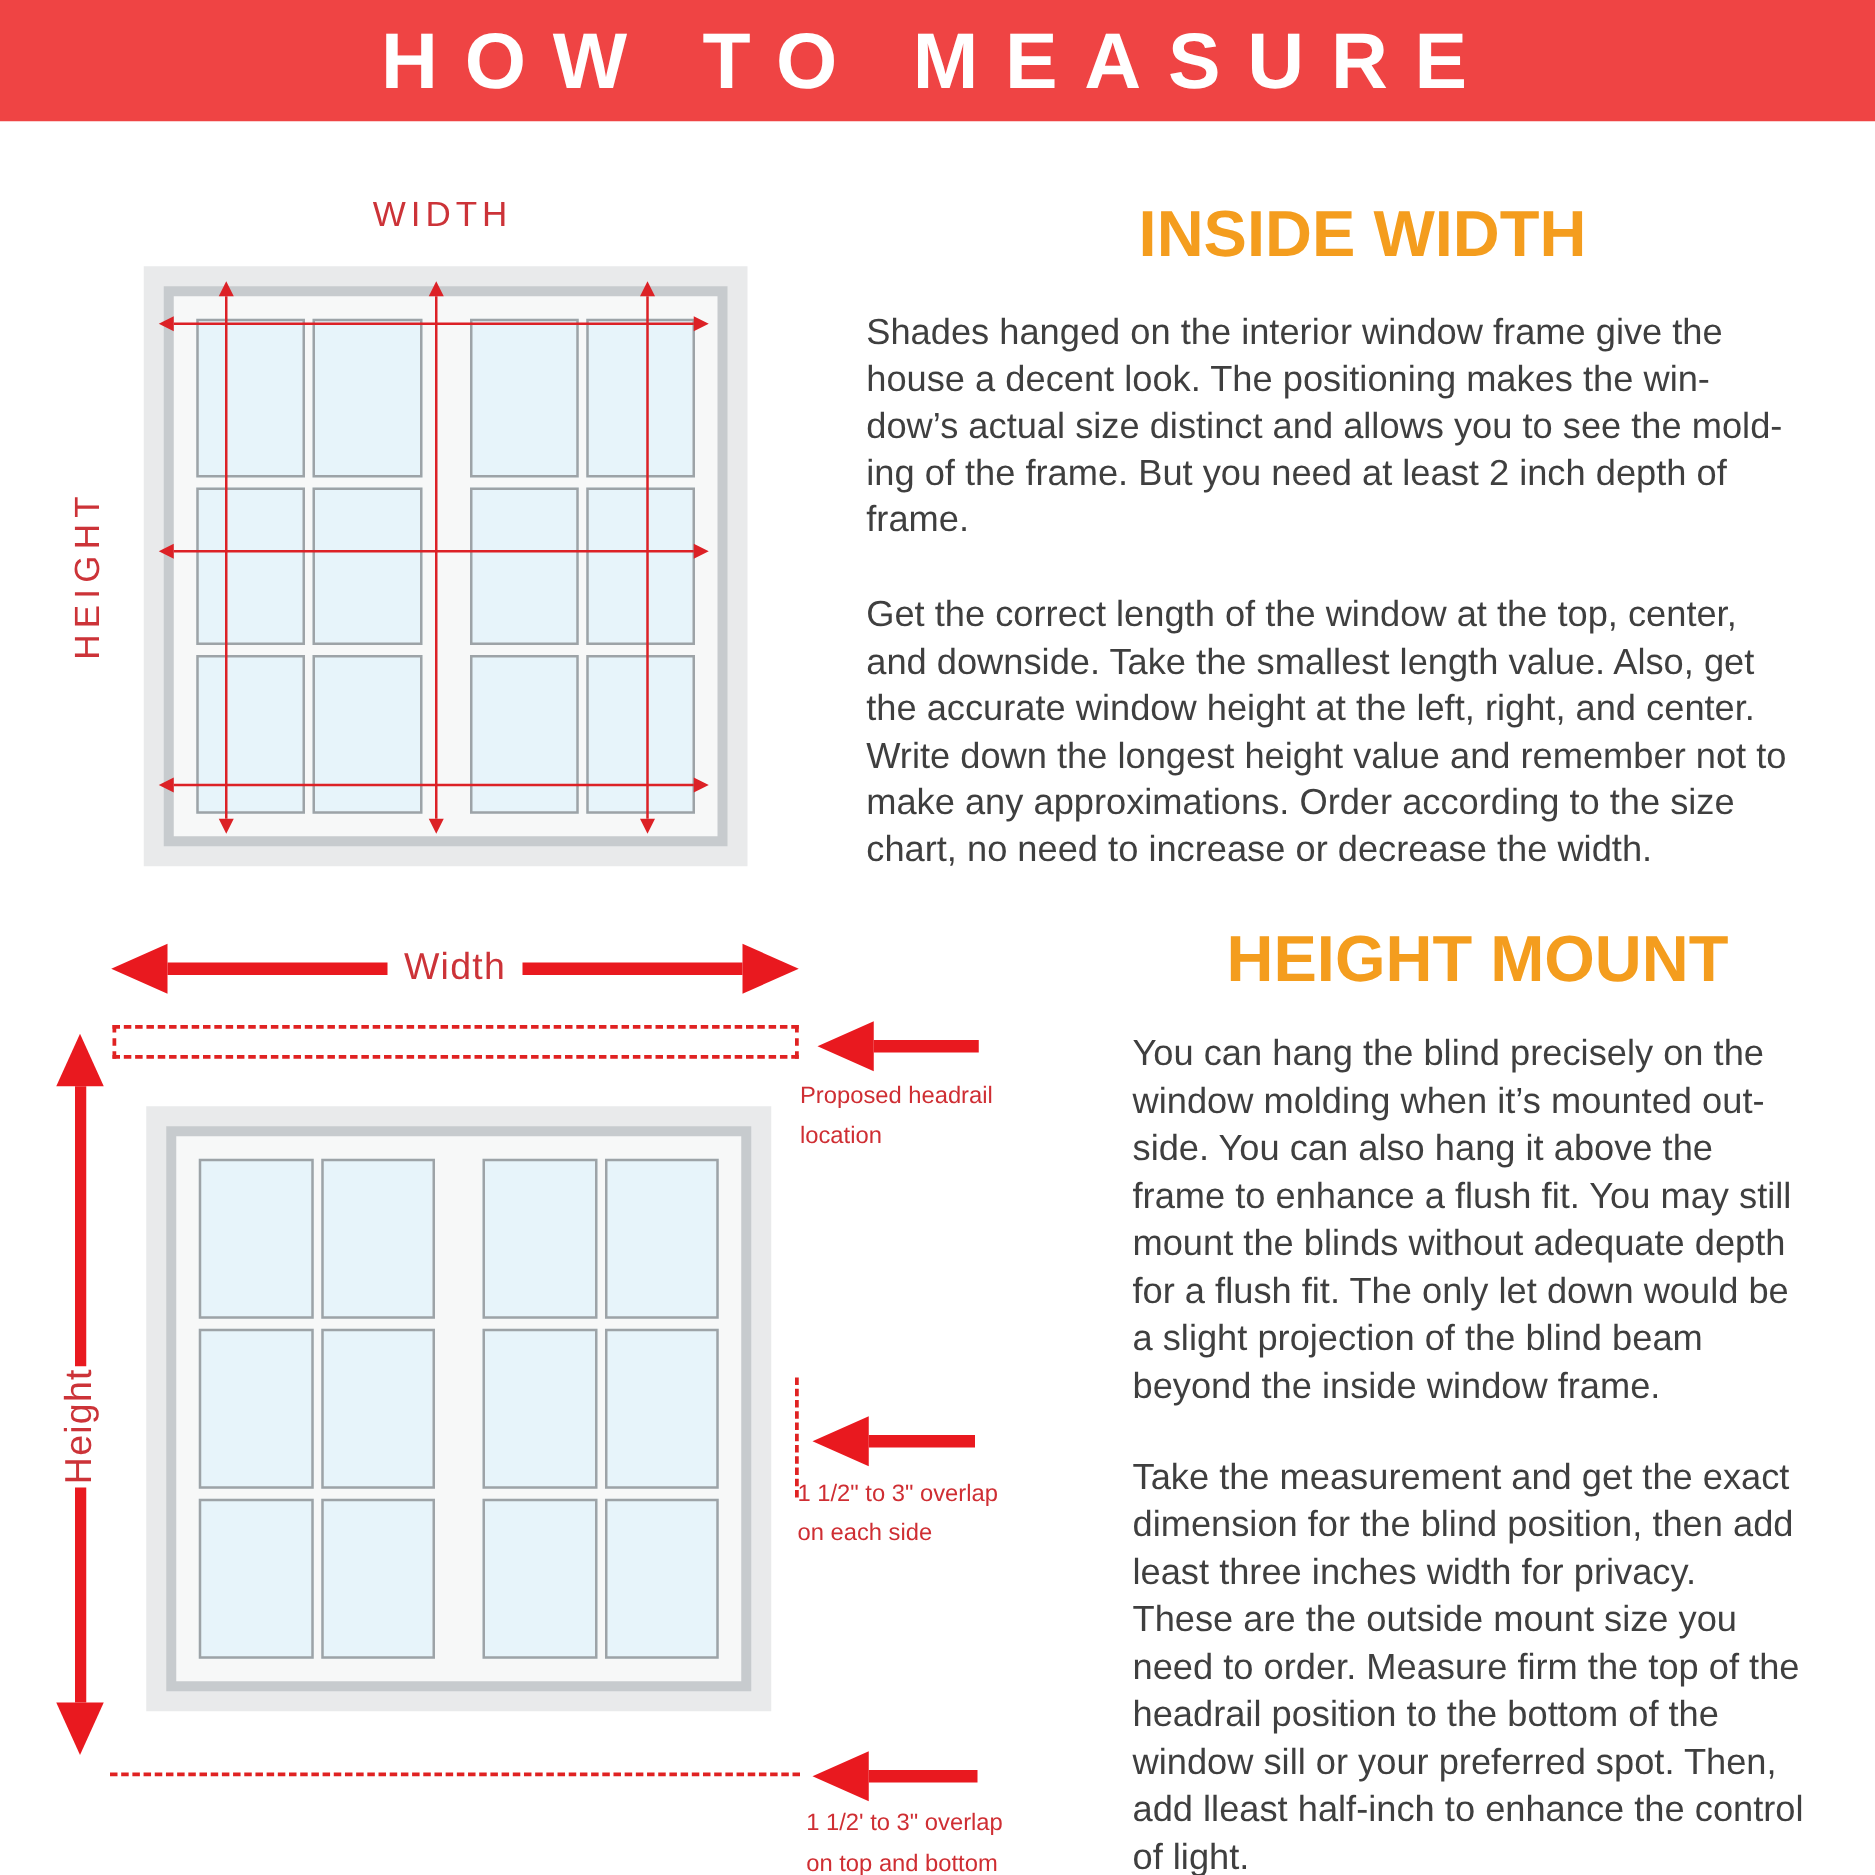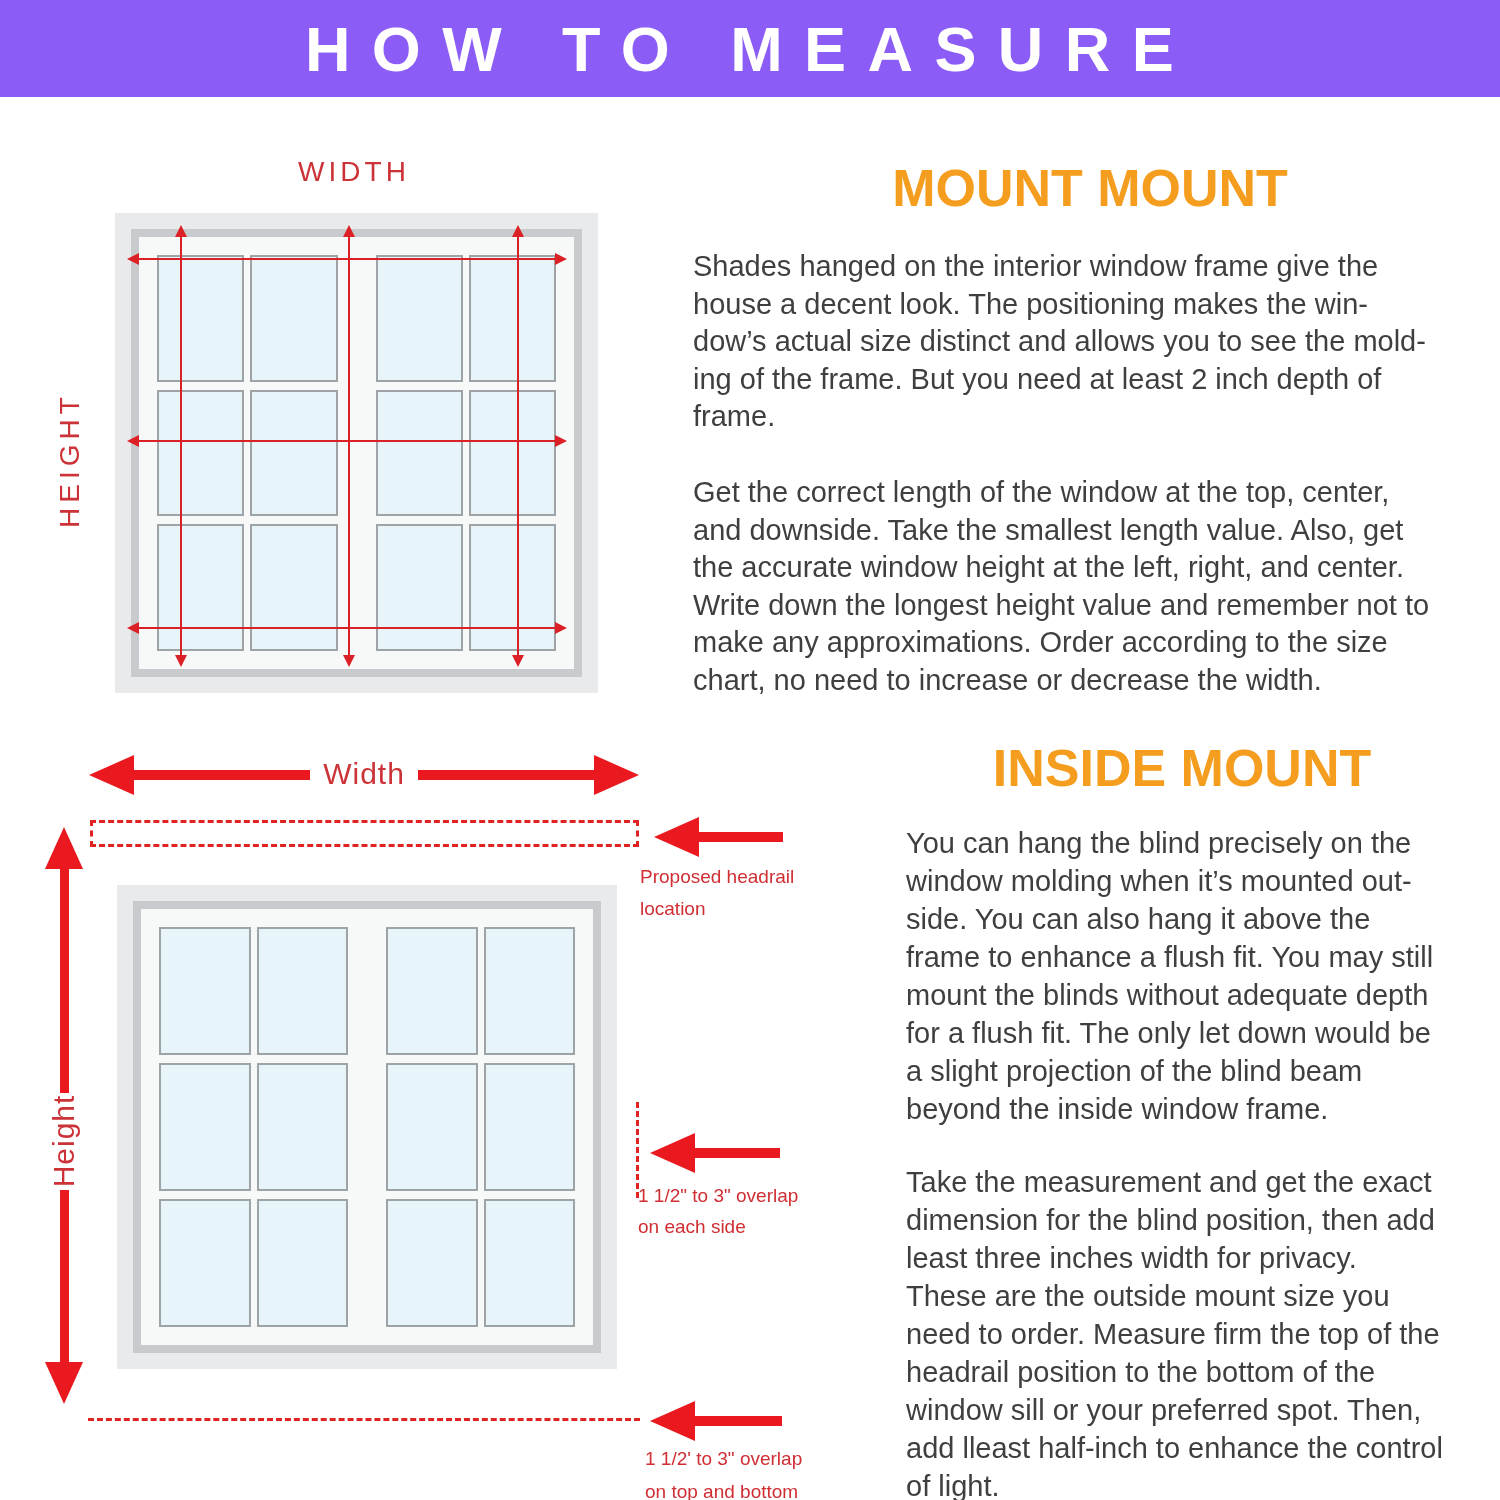--- a/index.html
+++ b/index.html
@@ -4,21 +4,21 @@
 <style>
   html,body { margin:0; padding:0; background:#ffffff; }
   .page {
     position:relative; width:1500px; height:1500px; background:#ffffff;
     font-family:"Liberation Sans", sans-serif; overflow:hidden;
   }
 
   
   .banner {
     position:absolute; left:0; top:0; width:1500px; height:97px;
-    background:#8b5cf6;
+    background:#ef4444;
   }
   .banner h1 {
     margin:0; height:97px; line-height:99px; text-align:center;
     color:#ffffff; font-size:63px; font-weight:bold; letter-spacing:0.34em;
   }
 
   
   .mount-title {
     position:absolute; margin:0; color:#f49d1e; font-weight:bold;
     font-size:52px; line-height:1; white-space:nowrap; transform:translateX(-50%);
@@ -115,21 +115,21 @@
     </div>
   </div>
 
   <div class="ah" style="left:139px; top:258px; width:416px;"></div>
   <div class="ah" style="left:139px; top:440px; width:416px;"></div>
   <div class="ah" style="left:139px; top:627px; width:416px;"></div>
   <div class="av" style="left:180px; top:237px; height:418px;"></div>
   <div class="av" style="left:348px; top:237px; height:418px;"></div>
   <div class="av" style="left:517px; top:237px; height:418px;"></div>
 
-  <h2 class="mount-title" style="left:1090px; top:162px;">MOUNT MOUNT</h2>
+  <h2 class="mount-title" style="left:1090px; top:162px;">INSIDE WIDTH</h2>
   <p class="body-text" style="left:693px; top:248px; width:800px;">Shades hanged on the interior window frame give the<br>house a decent look. The positioning makes the win-<br>dow’s actual size distinct and allows you to see the mold-<br>ing of the frame. But you need at least 2 inch depth of<br>frame.</p>
   <p class="body-text" style="left:693px; top:474px; width:800px;">Get the correct length of the window at the top, center,<br>and downside. Take the smallest length value. Also, get<br>the accurate window height at the left, right, and center.<br>Write down the longest height value and remember not to<br>make any approximations. Order according to the size<br>chart, no need to increase or decrease the width.</p>
 
   <div class="th head-left" style="left:134px; top:770px; width:176px;"></div>
   <div class="th head-right" style="left:418px; top:770px; width:176px;"></div>
   <div class="dim-label ctr" style="left:364px; top:757px; font-size:30px; letter-spacing:1px;">Width</div>
 
   <div class="dash-rect" style="left:90px; top:820px; width:549px; height:27px;"></div>
   <div class="th head-left" style="left:699px; top:832px; width:84px;"></div>
   <div class="red-note" style="left:640px; top:861px;">Proposed headrail<br>location</div>
@@ -164,17 +164,17 @@
   </div>
 
   <div class="dash-v" style="left:636px; top:1102px; height:96px;"></div>
   <div class="th head-left" style="left:695px; top:1148px; width:85px;"></div>
   <div class="red-note" style="left:638px; top:1180px; line-height:31px;">1 1/2" to 3" overlap<br>on each side</div>
 
   <div class="dash-h" style="left:88px; top:1418px; width:552px;"></div>
   <div class="th head-left" style="left:695px; top:1416px; width:87px;"></div>
   <div class="red-note" style="left:645px; top:1442px; line-height:33px;">1 1/2' to 3" overlap<br>on top and bottom</div>
 
-  <h2 class="mount-title" style="left:1182px; top:742px;">INSIDE MOUNT</h2>
+  <h2 class="mount-title" style="left:1182px; top:742px;">HEIGHT MOUNT</h2>
   <p class="body-text" style="left:906px; top:824px; width:590px; line-height:38px;">You can hang the blind precisely on the<br>window molding when it’s mounted out-<br>side. You can also hang it above the<br>frame to enhance a flush fit. You may still<br>mount the blinds without adequate depth<br>for a flush fit. The only let down would be<br>a slight projection of the blind beam<br>beyond the inside window frame.</p>
   <p class="body-text" style="left:906px; top:1163px; width:590px; line-height:38px;">Take the measurement and get the exact<br>dimension for the blind position, then add<br>least three inches width for privacy.<br>These are the outside mount size you<br>need to order. Measure firm the top of the<br>headrail position to the bottom of the<br>window sill or your preferred spot. Then,<br>add lleast half-inch to enhance the control<br>of light.</p>
 
 </div>
 
 </body></html>

